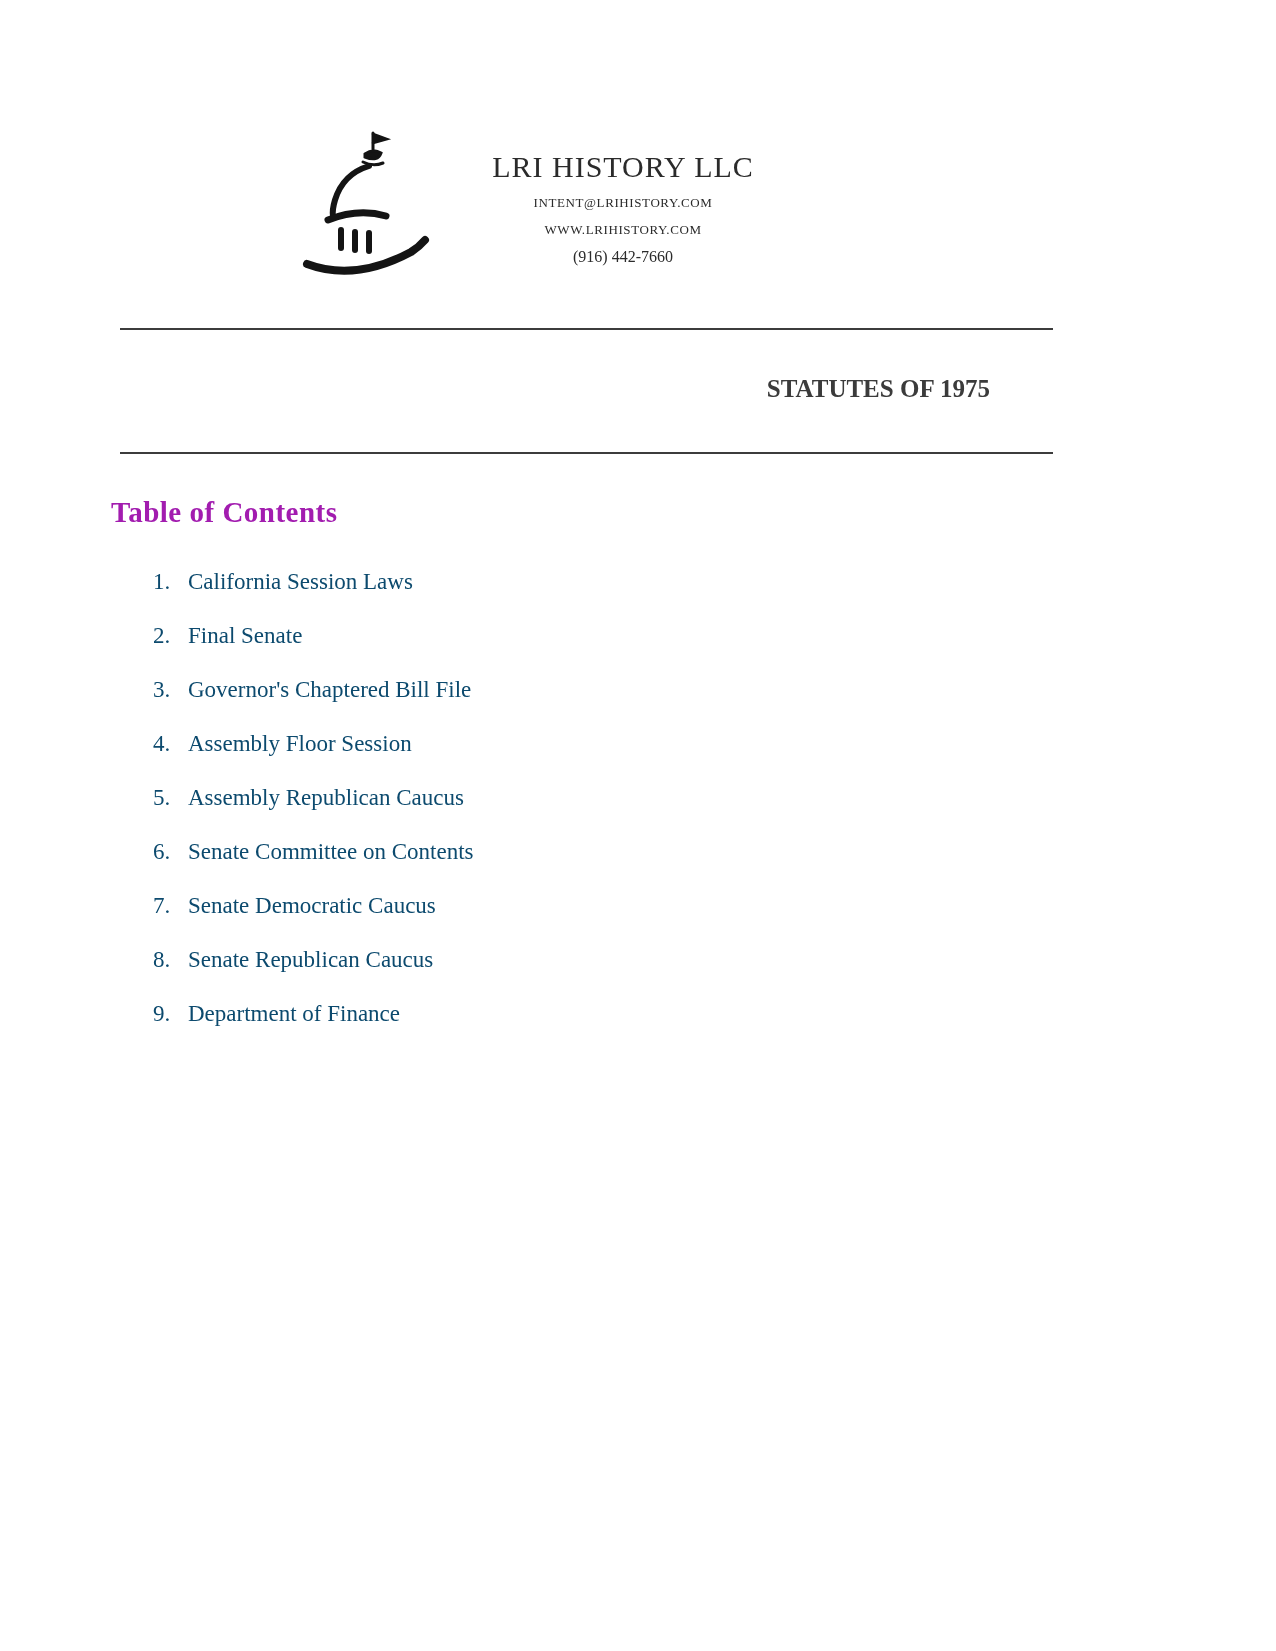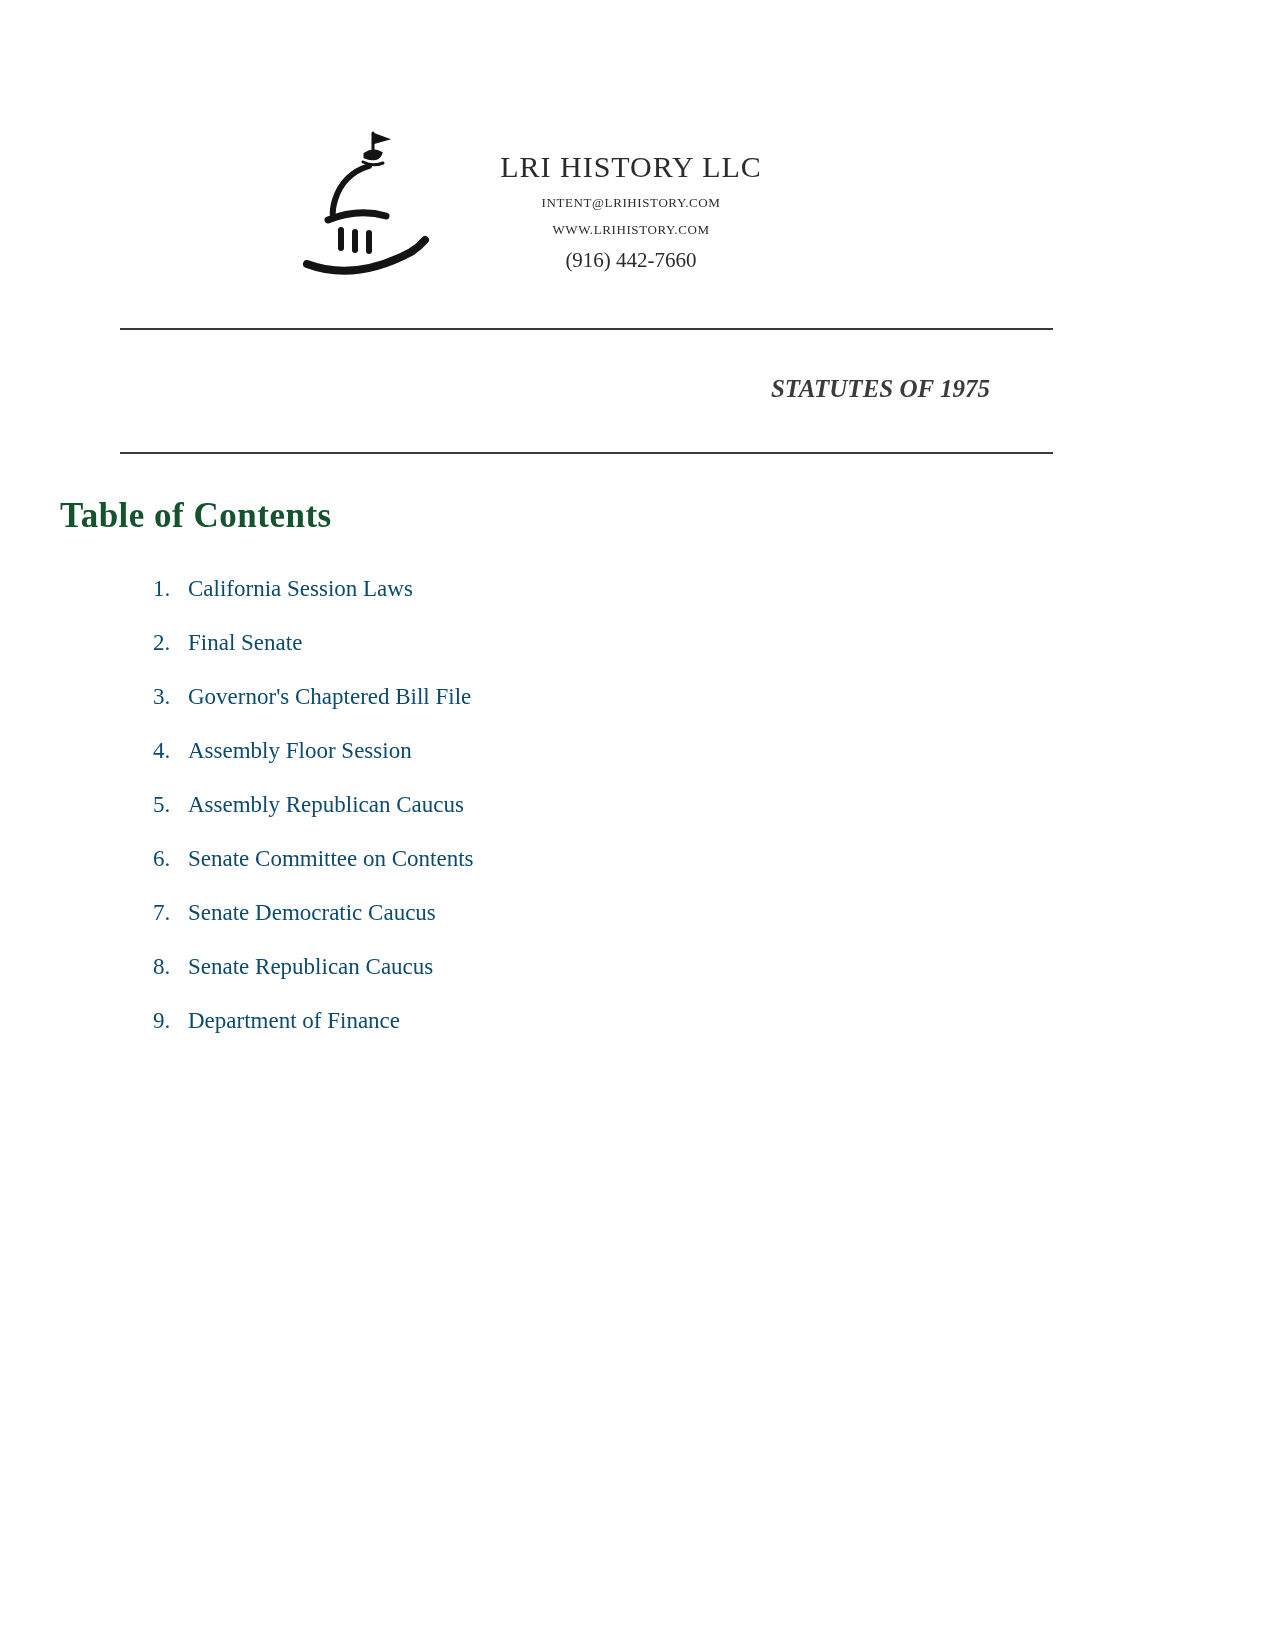--- a/index.html
+++ b/index.html
@@ -12,21 +12,20 @@
     position: relative;
     overflow: hidden;
   }
 
   
   .letterhead {
     display: flex;
     align-items: flex-start;
     padding-top: 128px;
     padding-left: 295px;
-    gap: 8px;
   }
   .logo-wrap {
     width: 150px;
     height: 160px;
     flex: 0 0 auto;
   }
   .logo-wrap svg { width: 100%; height: 100%; }
   .head-text {
     margin-left: 28px;
     margin-top: 22px;
@@ -41,21 +40,21 @@
   }
   .head-line {
     margin-top: 11px;
     font-size: 13px;
     letter-spacing: 0.6px;
     color: #2b2b2b;
     white-space: nowrap;
   }
   .head-phone {
     margin-top: 10px;
-    font-size: 21px;
+    font-size: 16px;
     color: #2b2b2b;
   }
 
   
   .rule {
     margin-left: 120px;
     width: 933px;
     border-top: 2px solid #3c3c3c;
     height: 0;
   }
@@ -66,29 +65,29 @@
   .statutes {
     margin-top: 38px;
     margin-bottom: 38px;
     text-align: right;
     padding-right: 286px;
     font-weight: bold;
     color: #3b3b3b;
     font-size: 25px;
     line-height: 42px;
   }
-  .statutes div { white-space: pre-wrap; font-style: italic; }
+  .statutes div { white-space: pre-wrap; }
 
   
   .toc-title {
     margin-top: 42px;
-    margin-left: 60px;
-    font-size: 35px;
+    margin-left: 111px;
+    font-size: 29px;
     font-weight: bold;
-    color: #14532d;
+    color: #a21caf;
     letter-spacing: 0.5px;
   }
   ol.toc-list {
     margin-top: 38px;
     margin-left: 118px;
     padding-left: 58px;
     font-size: 23px;
     color: #0c4a6e;
     list-style: decimal outside;
   }

